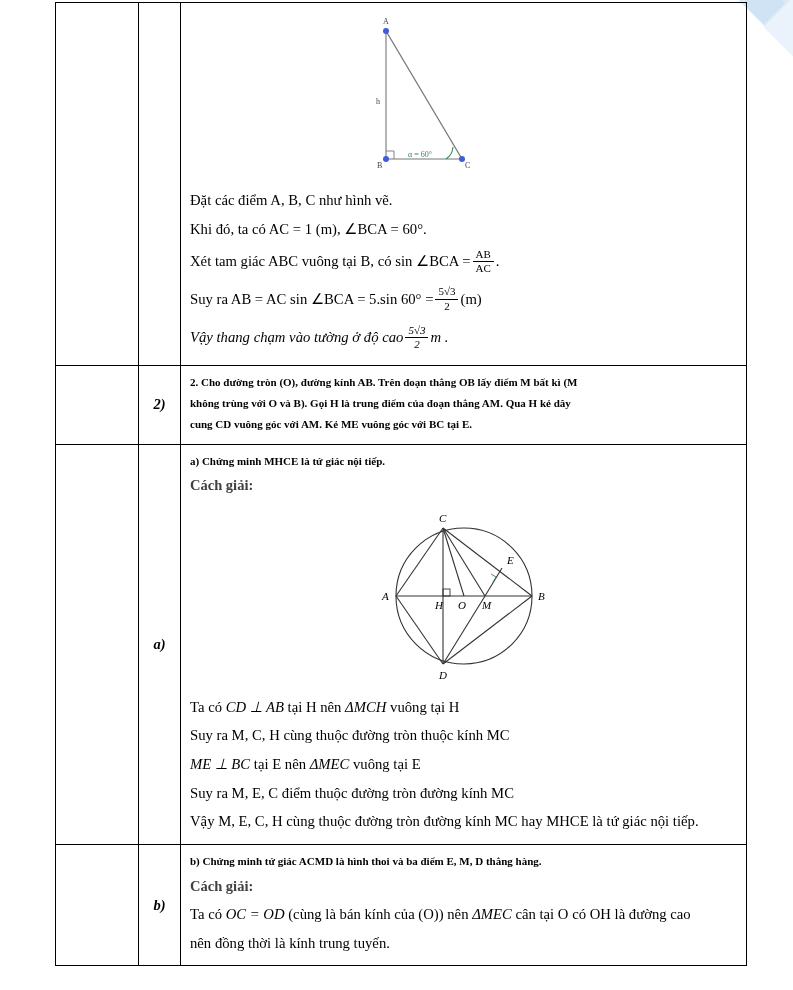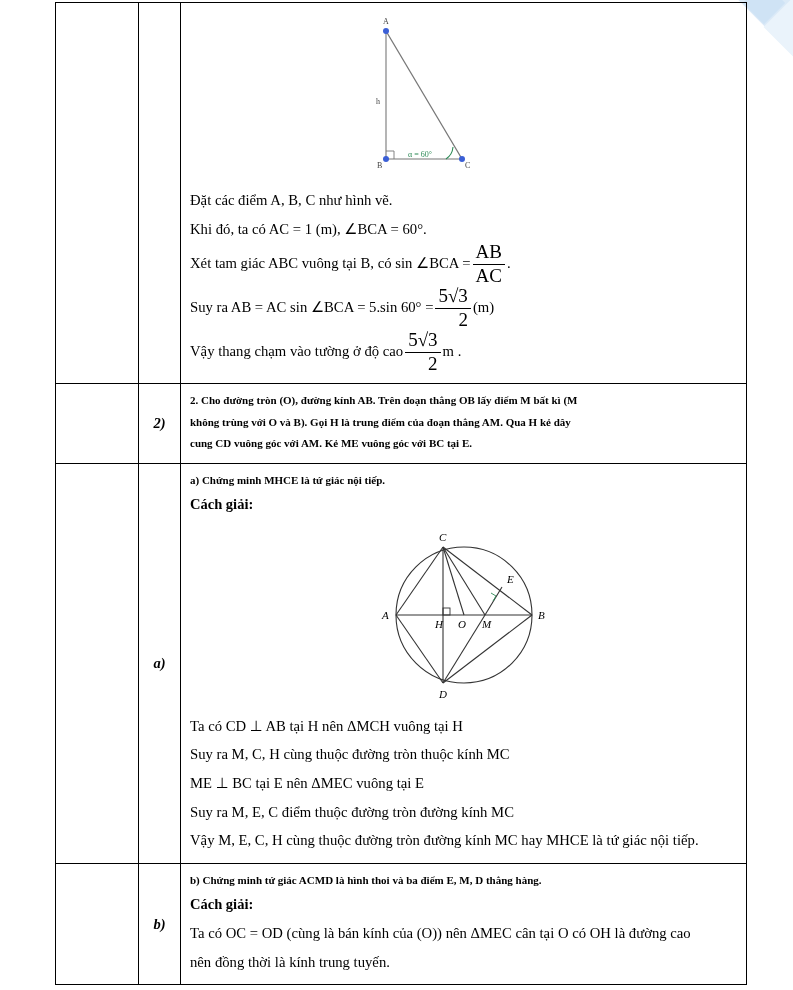--- a/index.html
+++ b/index.html
@@ -81,32 +81,32 @@
     font-size: 14.7px;
     line-height: 1.95;
     white-space: nowrap;
   }
   .bi {
     font-weight: bold;
     font-size: 11px;
     line-height: 1.95;
   }
   .red-head {
-    color: #000000;
+    color: #404040;
     font-weight: bold;
     font-size: 14.5px;
     line-height: 1.9;
   }
-  .mi { }
+  .mi { font-style: italic; }
   .frac {
     display: inline-block;
     vertical-align: middle;
-    text-align: right;
+    text-align: center;
     line-height: 1.08;
-    font-size: 19px;
+    font-size: 11px;
     margin: 0 2px;
     position: relative;
     top: -1px;
   }
   .frac .num {
     display: block;
     border-bottom: 1.1px solid #000;
     padding: 0 3px 1px 3px;
   }
   .frac .den {
@@ -165,21 +165,21 @@
         </div>
         <div class="cell-pad">
           <div class="ln">Đặt các điểm A, B, C như hình vẽ.</div>
           <div class="ln">Khi đó, ta có AC = 1 (m), ∠BCA = 60°.</div>
           <div class="ln" style="line-height:2.5;">
             <span>Xét tam giác ABC vuông tại B, có </span><span>sin ∠BCA =</span><span class="frac"><span class="num">AB</span><span class="den">AC</span></span><span>.</span>
           </div>
           <div class="ln" style="line-height:2.6;">
             <span>Suy ra  AB = AC sin ∠BCA = 5.sin 60° =</span><span class="frac"><span class="num">5√3</span><span class="den">2</span></span><span>(m)</span>
           </div>
-          <div class="ln" style="line-height:2.6;">
+          <div class="ln" style="line-height:2.6;font-style:italic;">
             <span>Vậy thang chạm vào tường ở độ cao</span><span class="frac"><span class="num">5√3</span><span class="den">2</span></span><span>m .</span>
           </div>
         </div>
       </td>
     </tr>
 
     <tr>
       <td></td>
       <td class="idx">2)</td>
       <td>

